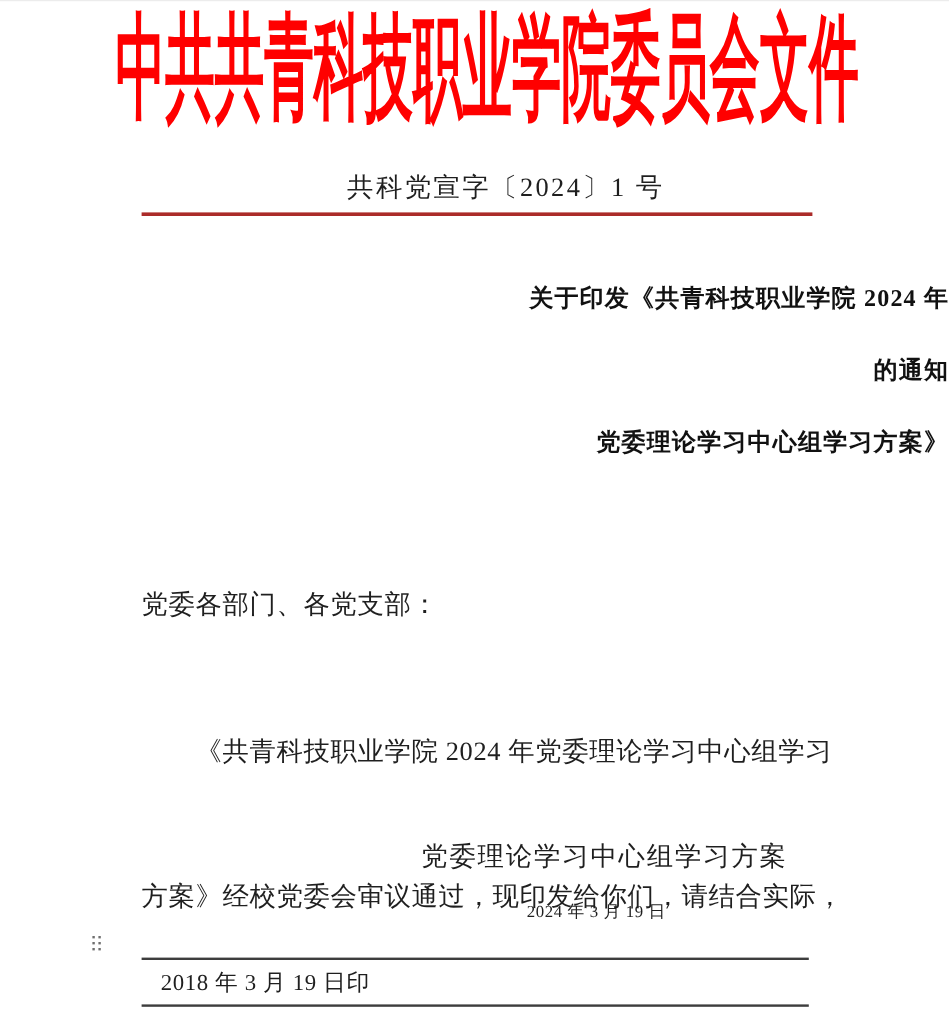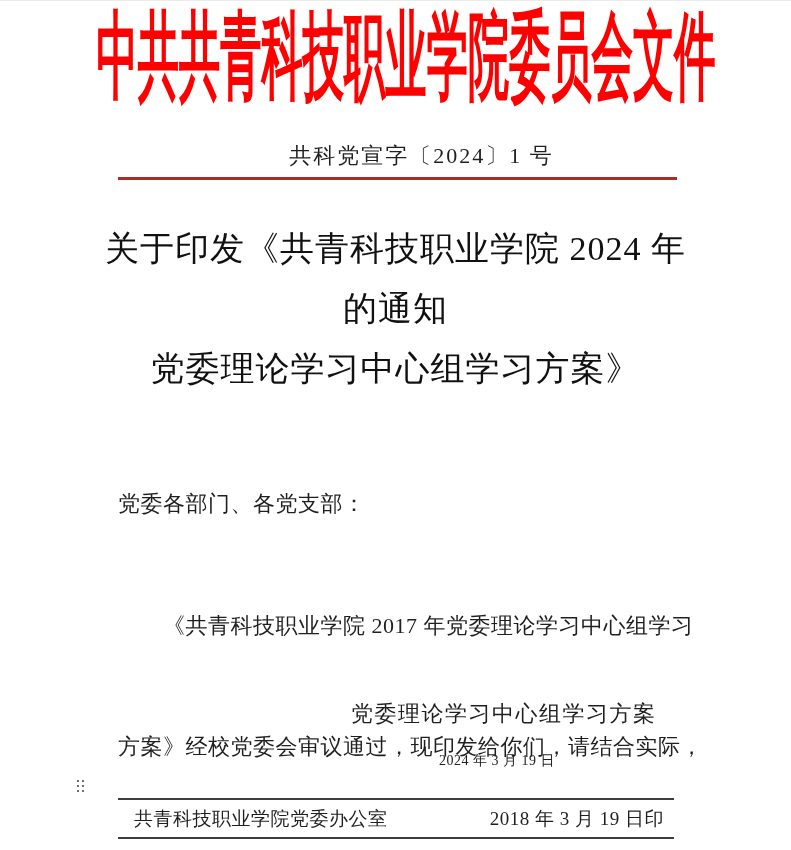--- a/index.html
+++ b/index.html
@@ -38,22 +38,22 @@
   }
   
   .red-line {
     position:absolute; top:176px; left:118px;
     width:559px; height:3px;
     background:#ab2b29;
   }
   
   .doc-title {
     position:absolute; top:218px; left:0; width:100%;
-    text-align:center;
-    font-size:34px; font-weight:normal;
+    text-align:right;
+    font-size:20px; font-weight:bold;
     line-height:60px; letter-spacing:1px;
     color:#111111;
   }
   
   .body-block {
     position:absolute; top:402px; left:118px; width:566px;
     font-size:22px; line-height:40.5px;
     letter-spacing:0.5px;
     color:#1f1f1f;
     white-space:pre-wrap;
@@ -102,21 +102,21 @@
   <div class="red-line"></div>
 
   <div class="doc-title">
     <div>关于印发《共青科技职业学院 2024 年</div>
     <div>的通知</div>
     <div>党委理论学习中心组学习方案》</div>
   </div>
 
   <div class="body-block">
     <div class="bline">党委各部门、各党支部：</div>
-    <div class="bline">　　《共青科技职业学院 2017 年党委理论学习中心组学习</div>
+    <div class="bline">　　《共青科技职业学院 2024 年党委理论学习中心组学习</div>
     <div class="bline">方案》经校党委会审议通过，现印发给你们，请结合实际，</div>
     <div class="bline">认真贯彻执行。</div>
     
     
   </div>
 
   <div class="signature">
     <div class="sig-org">党委理论学习中心组学习方案</div>
     <div class="sig-date">2024 年 3 月 19 日</div>
   </div>
@@ -124,17 +124,16 @@
   <div class="dots">
     <i></i>
       <i></i>
     <i></i>
       <i></i>
     <i></i>
       <i></i>
   </div>
 
   <div class="footer">
-    <span class="f-left">共青科技职业学院党委办公室</span>
     <span class="f-right">2018 年 3 月 19 日印</span>
   </div>
 
 </div>
 
 </body></html>

